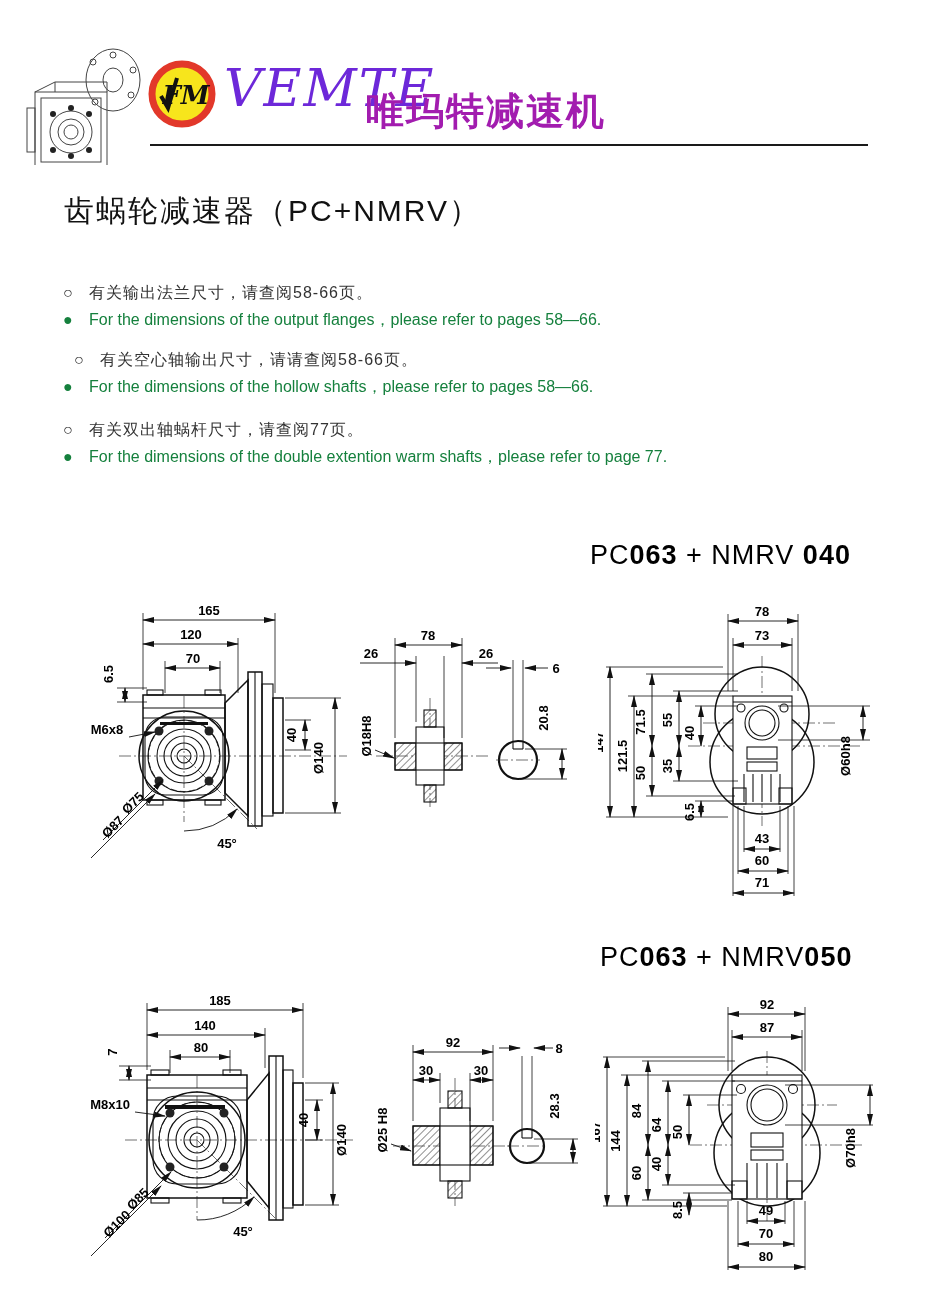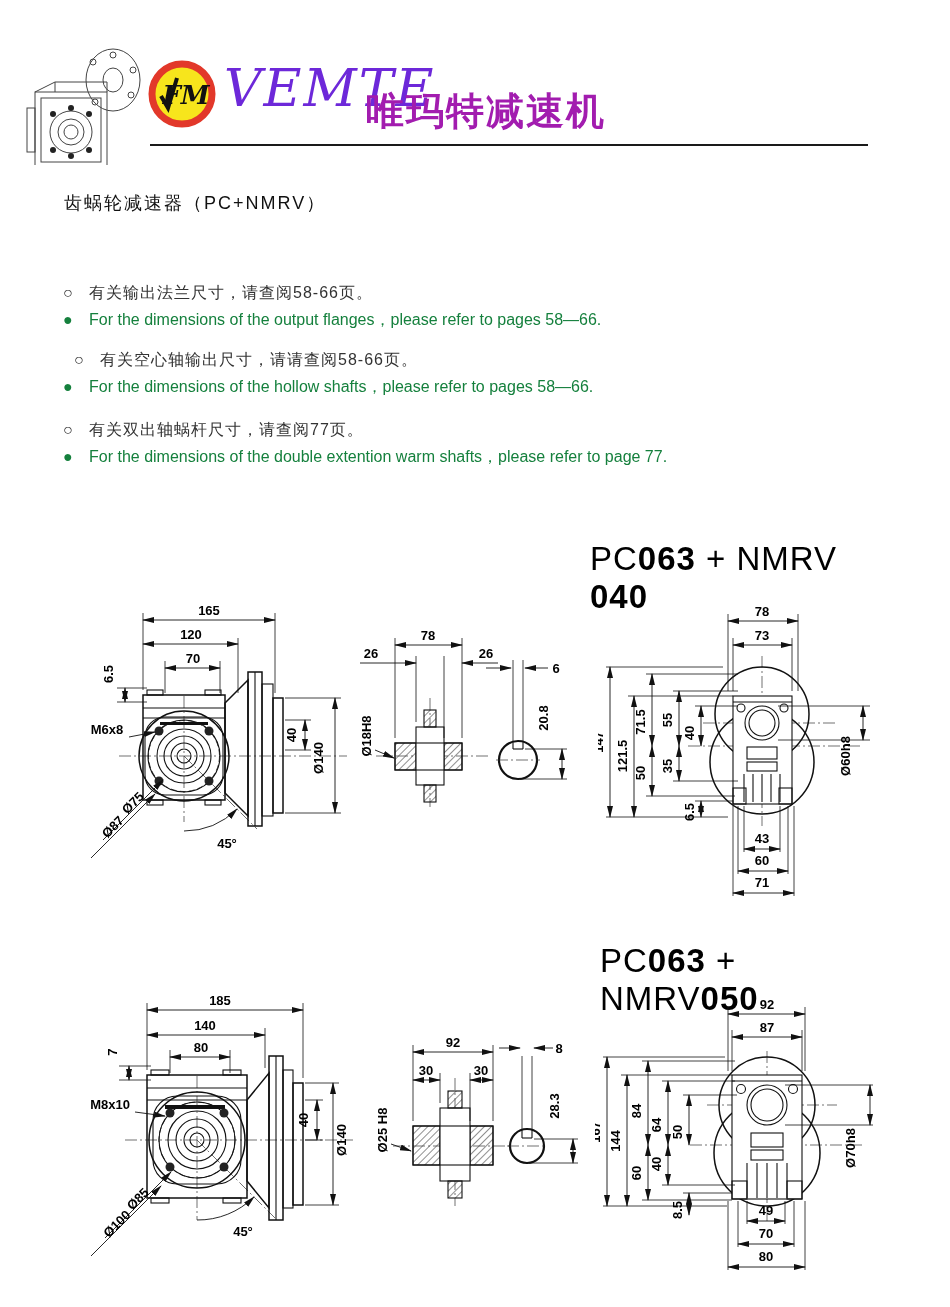--- a/index.html
+++ b/index.html
@@ -5,29 +5,29 @@
   html,body{margin:0;padding:0;background:#fff}
   #page{position:relative;width:873px;height:1307px;background:#fff;
         font-family:"Liberation Sans",sans-serif;color:#111;overflow:hidden}
   .abs{position:absolute}
   
   .brand{font-family:"DejaVu Serif",serif;font-style:italic;font-weight:normal;
          font-size:52px;color:#6d28d9;letter-spacing:2px;line-height:1}
   .brand-cn{font-size:38px;font-weight:bold;color:#a21caf;letter-spacing:2px}
   .rule{height:2px;background:#1a1a1a}
   
-  .t-cn{font-size:18px;color:#111;letter-spacing:2px}
+  .t-cn{font-size:30px;color:#111;letter-spacing:2px}
   .t-en{font-size:21px;color:#111}
   
   .note{font-size:16px;white-space:nowrap}
   .note .mk{display:inline-block;width:26px}
   .note-cn{color:#333;letter-spacing:1px}
   .note-en{color:#15803d}
   
-  .sec-title{font-size:33px;color:#000;letter-spacing:1px}
+  .sec-title{font-size:27px;color:#000;letter-spacing:1px}
   .sec-title .b{font-weight:bold}
   
   svg .dt{font:bold 13px "Liberation Sans",sans-serif;fill:#000;text-anchor:middle}
   svg .el{stroke:#111;stroke-width:.8;fill:none}
   svg .dl{stroke:#111;stroke-width:.9;fill:none;marker-start:url(#as);marker-end:url(#ae)}
   svg .d1{stroke:#111;stroke-width:.9;fill:none;marker-end:url(#ae)}
   svg .cl{stroke:#333;stroke-width:.7;stroke-dasharray:12 3 2 3;fill:none}
   svg .ol{fill:none;stroke:#111;stroke-width:1.5}
   svg .o1{fill:none;stroke:#111;stroke-width:1.1}
   svg .o2{fill:#fff;stroke:#111;stroke-width:1.1}

